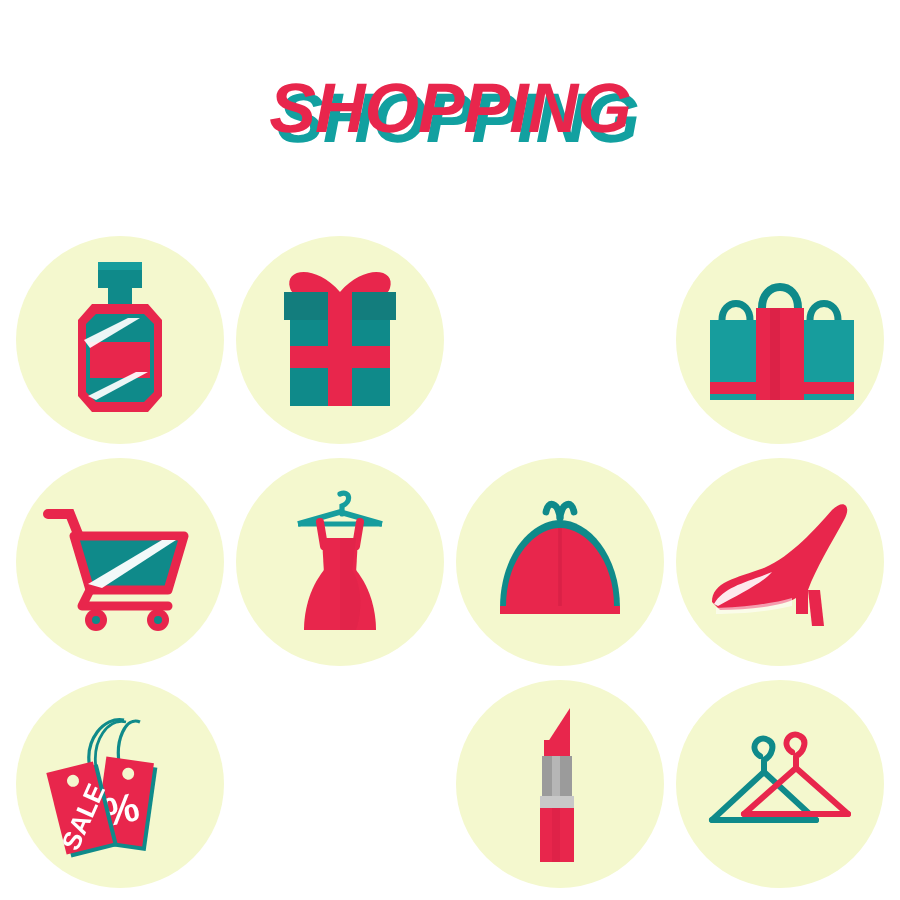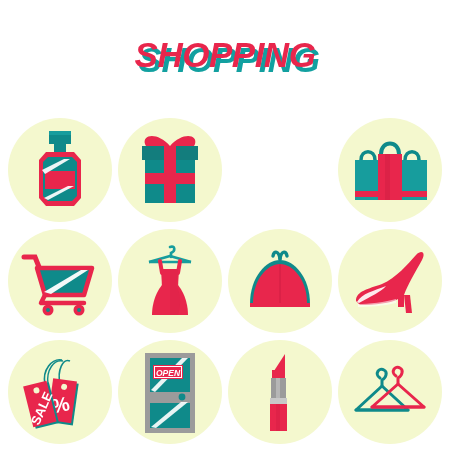--- a/index.html
+++ b/index.html
@@ -234,42 +234,20 @@
         <g transform="rotate(-14 36 64)">
           <path d="M22 44 L46 44 L46 86 L22 86 Z" fill="#0f8a8a"></path>
           <path d="M20 42 L44 42 L44 84 L20 84 Z" fill="#e8264c"></path>
           <circle cx="32" cy="49" r="3" fill="#f4f8ce"></circle>
           <text x="33" y="72" font-family="Liberation Sans, sans-serif" font-size="13" font-weight="bold" fill="#ffffff" text-anchor="middle" transform="rotate(-52 33 68)">SALE</text>
         </g>
       </svg>
 
     </div>
 
-    <div class="cell r2 c1">
-      <div class="disc"></div>
-      <svg class="art" viewBox="0 0 104 104">
-
-        <rect x="27" y="13" width="50" height="80" fill="#9b9b9b"></rect>
-
-        <rect x="32" y="18" width="40" height="34" fill="#0f8a8a"></rect>
-        <path d="M33 50 L64 18 L70 18 L37 52 Z" fill="#ffffff" opacity="0.9"></path>
-
-        <rect x="32" y="52" width="40" height="11" fill="#9b9b9b"></rect>
-
-        <circle cx="64" cy="57" r="3.4" fill="#0f8a8a"></circle>
-
-        <rect x="32" y="63" width="40" height="25" fill="#0f8a8a"></rect>
-        <path d="M33 87 L63 62 L70 62 L38 88 Z" fill="#ffffff" opacity="0.9"></path>
-
-        <rect x="35" y="25" width="30" height="14" fill="#e8264c"></rect>
-        <rect x="36.5" y="26.5" width="27" height="11" fill="none" stroke="#ffffff" stroke-width="1"></rect>
-        <text x="50" y="35.5" font-family="Liberation Sans, sans-serif" font-size="8.5" font-weight="bold" font-style="italic" fill="#ffffff" text-anchor="middle">OPEN</text>
-      </svg>
-
-    </div>
 
     <div class="cell r2 c2">
       <div class="disc"></div>
       <svg class="art" viewBox="0 0 104 104">
 
         <path d="M44 34 L57 14 L57 34 Z" fill="#e8264c"></path>
         <rect x="44" y="30" width="13" height="8" fill="#e8264c"></rect>
 
         <rect x="43" y="38" width="15" height="22" fill="#9b9b9b"></rect>
         <rect x="48" y="38" width="4" height="22" fill="#b6b6b6"></rect>

